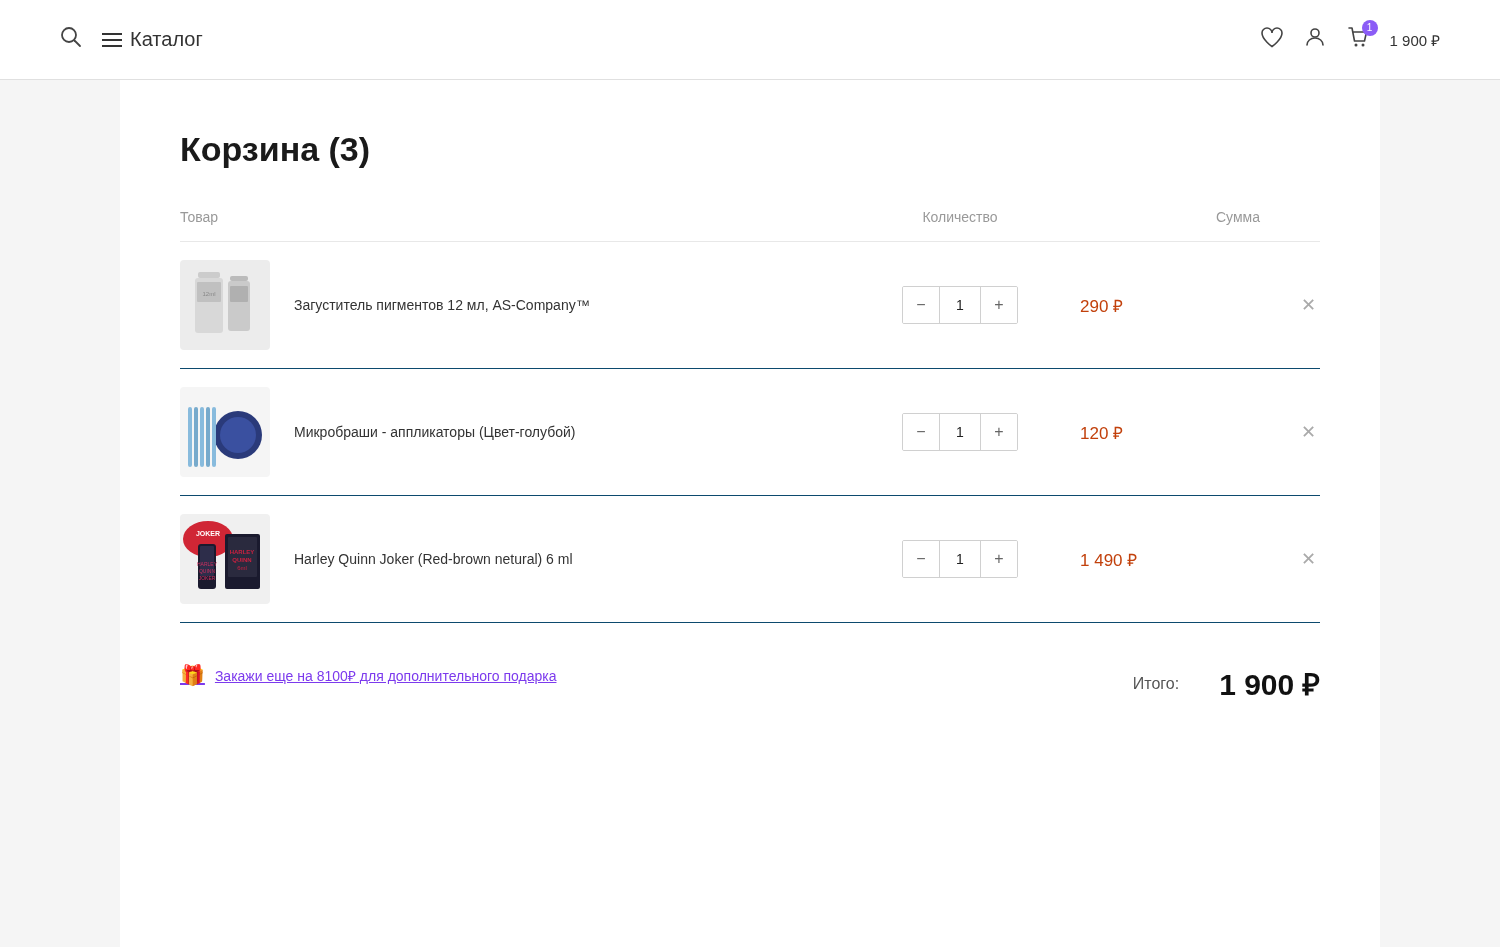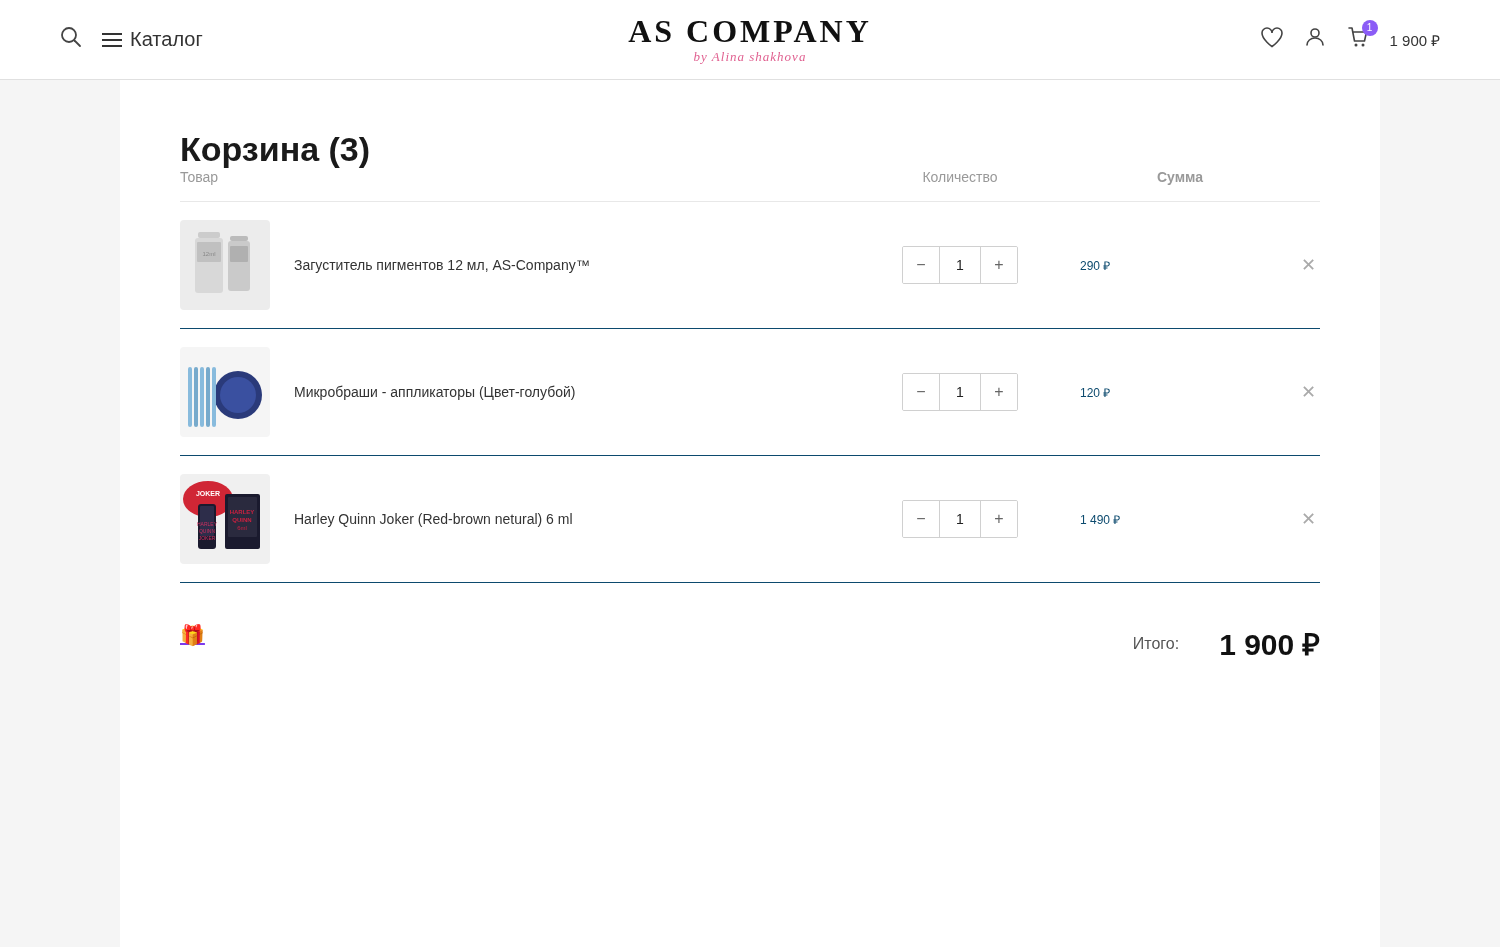--- a/index.html
+++ b/index.html
@@ -106,38 +106,39 @@
       padding: 50px 60px;
       background: #fff;
       min-height: calc(100vh - 80px);
     }
 
     .page-title {
       font-family: Arial, sans-serif;
       font-size: 34px;
       font-weight: bold;
       color: #1a1a1a;
+      margin-bottom: 40px;
     }
 
     
     .cart-table {
       width: 100%;
       border-collapse: collapse;
     }
     .cart-table th {
       font-family: Arial, sans-serif;
       font-size: 14px;
       color: #999;
       font-weight: normal;
       text-align: left;
       padding-bottom: 16px;
       border-bottom: 1px solid #e8e8e8;
     }
     .cart-table th.col-qty { text-align: center; }
-    .cart-table th.col-sum { text-align: center; padding-left: 20px; font-weight: bold; }
+    .cart-table th.col-sum { text-align: right; padding-left: 20px; }
 
     .cart-row td {
       padding: 18px 0;
       border-bottom: 1px solid #0c4a6e;
       vertical-align: middle;
     }
     .product-cell {
       display: flex;
       align-items: center;
       gap: 24px;
@@ -184,22 +185,22 @@
       font-family: Arial, sans-serif;
       font-size: 14px;
       border-left: 1px solid #d0d0d0;
       border-right: 1px solid #d0d0d0;
       height: 36px;
       line-height: 36px;
     }
 
     .sum-cell {
       font-family: Arial, sans-serif;
-      font-size: 12px;
-      color: #0c4a6e;
+      font-size: 17px;
+      color: #c2410c;
       padding-left: 20px;
     }
     .remove-cell {
       text-align: right;
       padding-right: 10px;
     }
     .remove-btn {
       background: none;
       border: none;
       cursor: pointer;
@@ -281,24 +282,20 @@
     <div class="catalog-btn">
       <div class="catalog-icon">
         <span></span>
           <span></span>
           <span></span>
       </div>
       <span>Каталог</span>
     </div>
   </div>
 
-  <div class="header-logo">
-    <div class="logo-main">AS COMPANY</div>
-    <div class="logo-sub">by Alina shakhova</div>
-  </div>
 
   <div class="header-right">
     <div class="header-icon">
       <svg width="24" height="22" viewBox="0 0 24 22" fill="none">
         <path d="M12 20.5C12 20.5 2 13.5 2 7a5 5 0 0 1 10 0 5 5 0 0 1 10 0c0 6.5-10 13.5-10 13.5z" stroke="#444" stroke-width="1.6" fill="none"></path>
       </svg>
     </div>
     <div class="header-icon">
       <svg width="22" height="22" viewBox="0 0 22 22" fill="none">
         <circle cx="11" cy="7" r="4" stroke="#444" stroke-width="1.6"></circle>
@@ -431,20 +428,21 @@
     <td class="remove-cell">
       <button class="remove-btn">✕</button>
     </td>
   </tr>
       </tbody>
   </table>
 
   <div class="footer-section">
     <div class="gift-link">
       <span class="gift-icon">🎁</span>
+      <span>Закажи еще на 8100₽ для дополнительного подарка</span>
     </div>
     <div class="total-section">
       <div class="total-row">
         <span class="total-label">Итого:</span>
         <span class="total-value">1 900 ₽</span>
       </div>
     </div>
   </div>
 </div>
 

